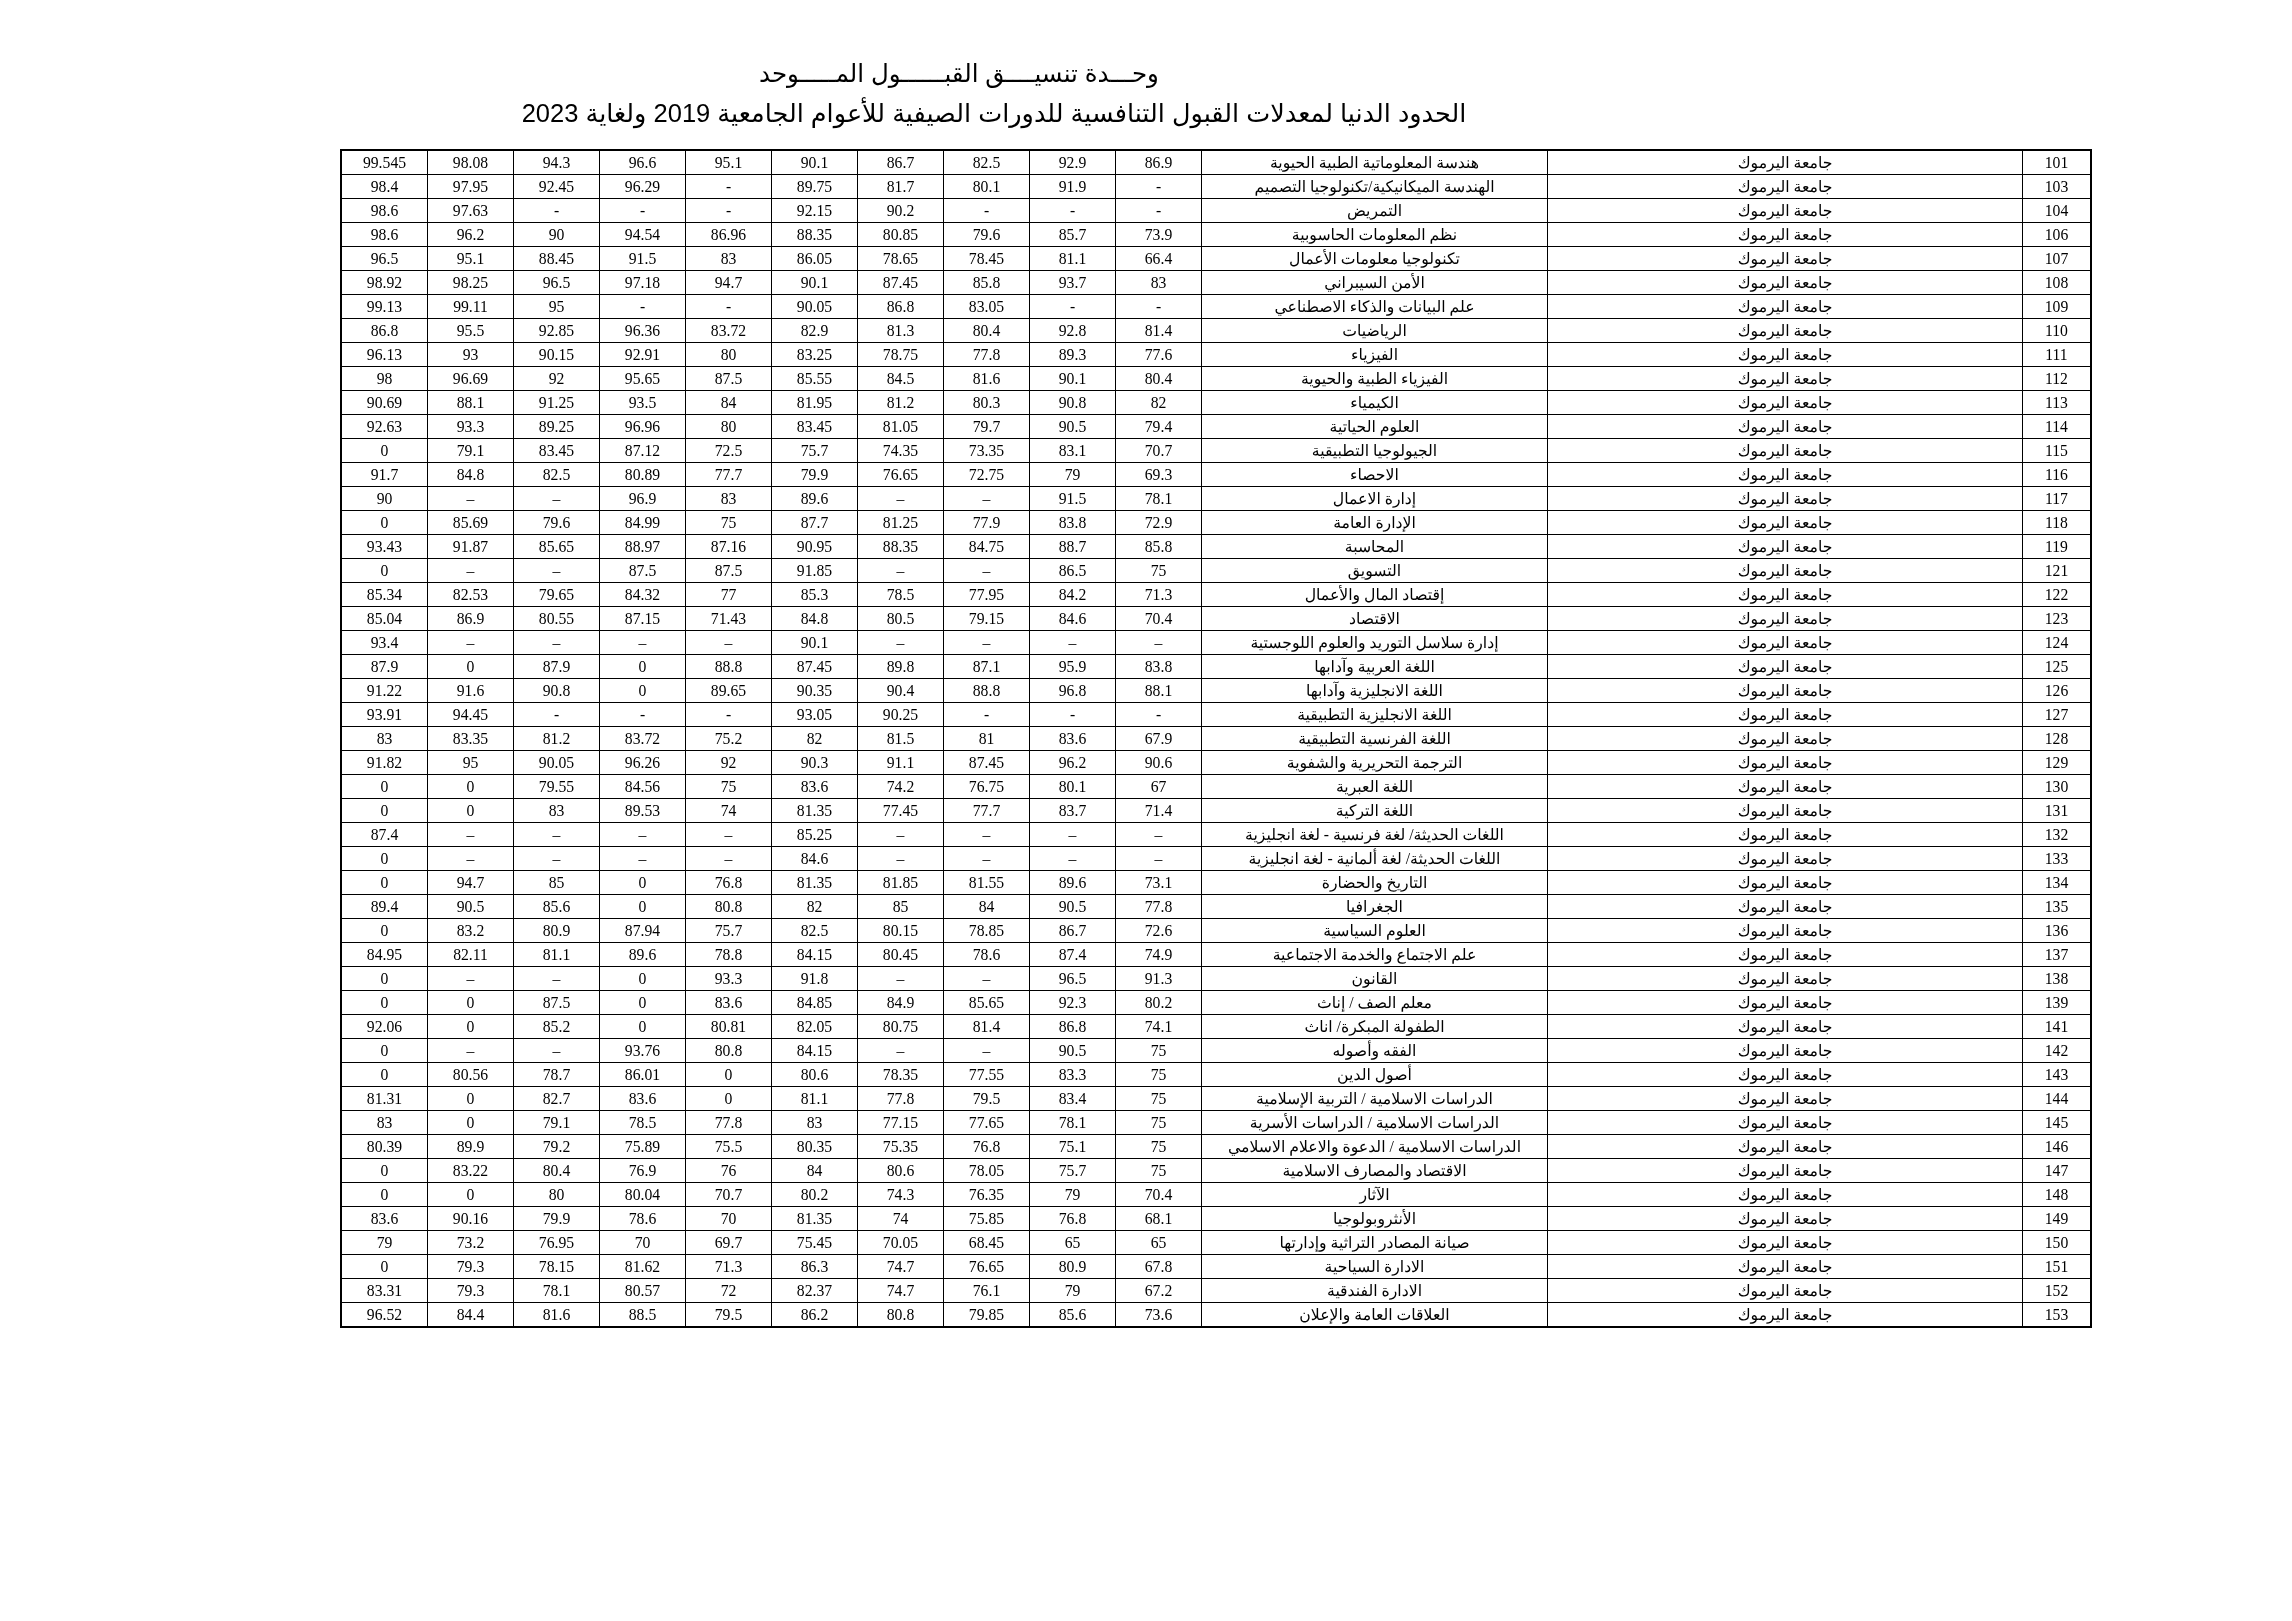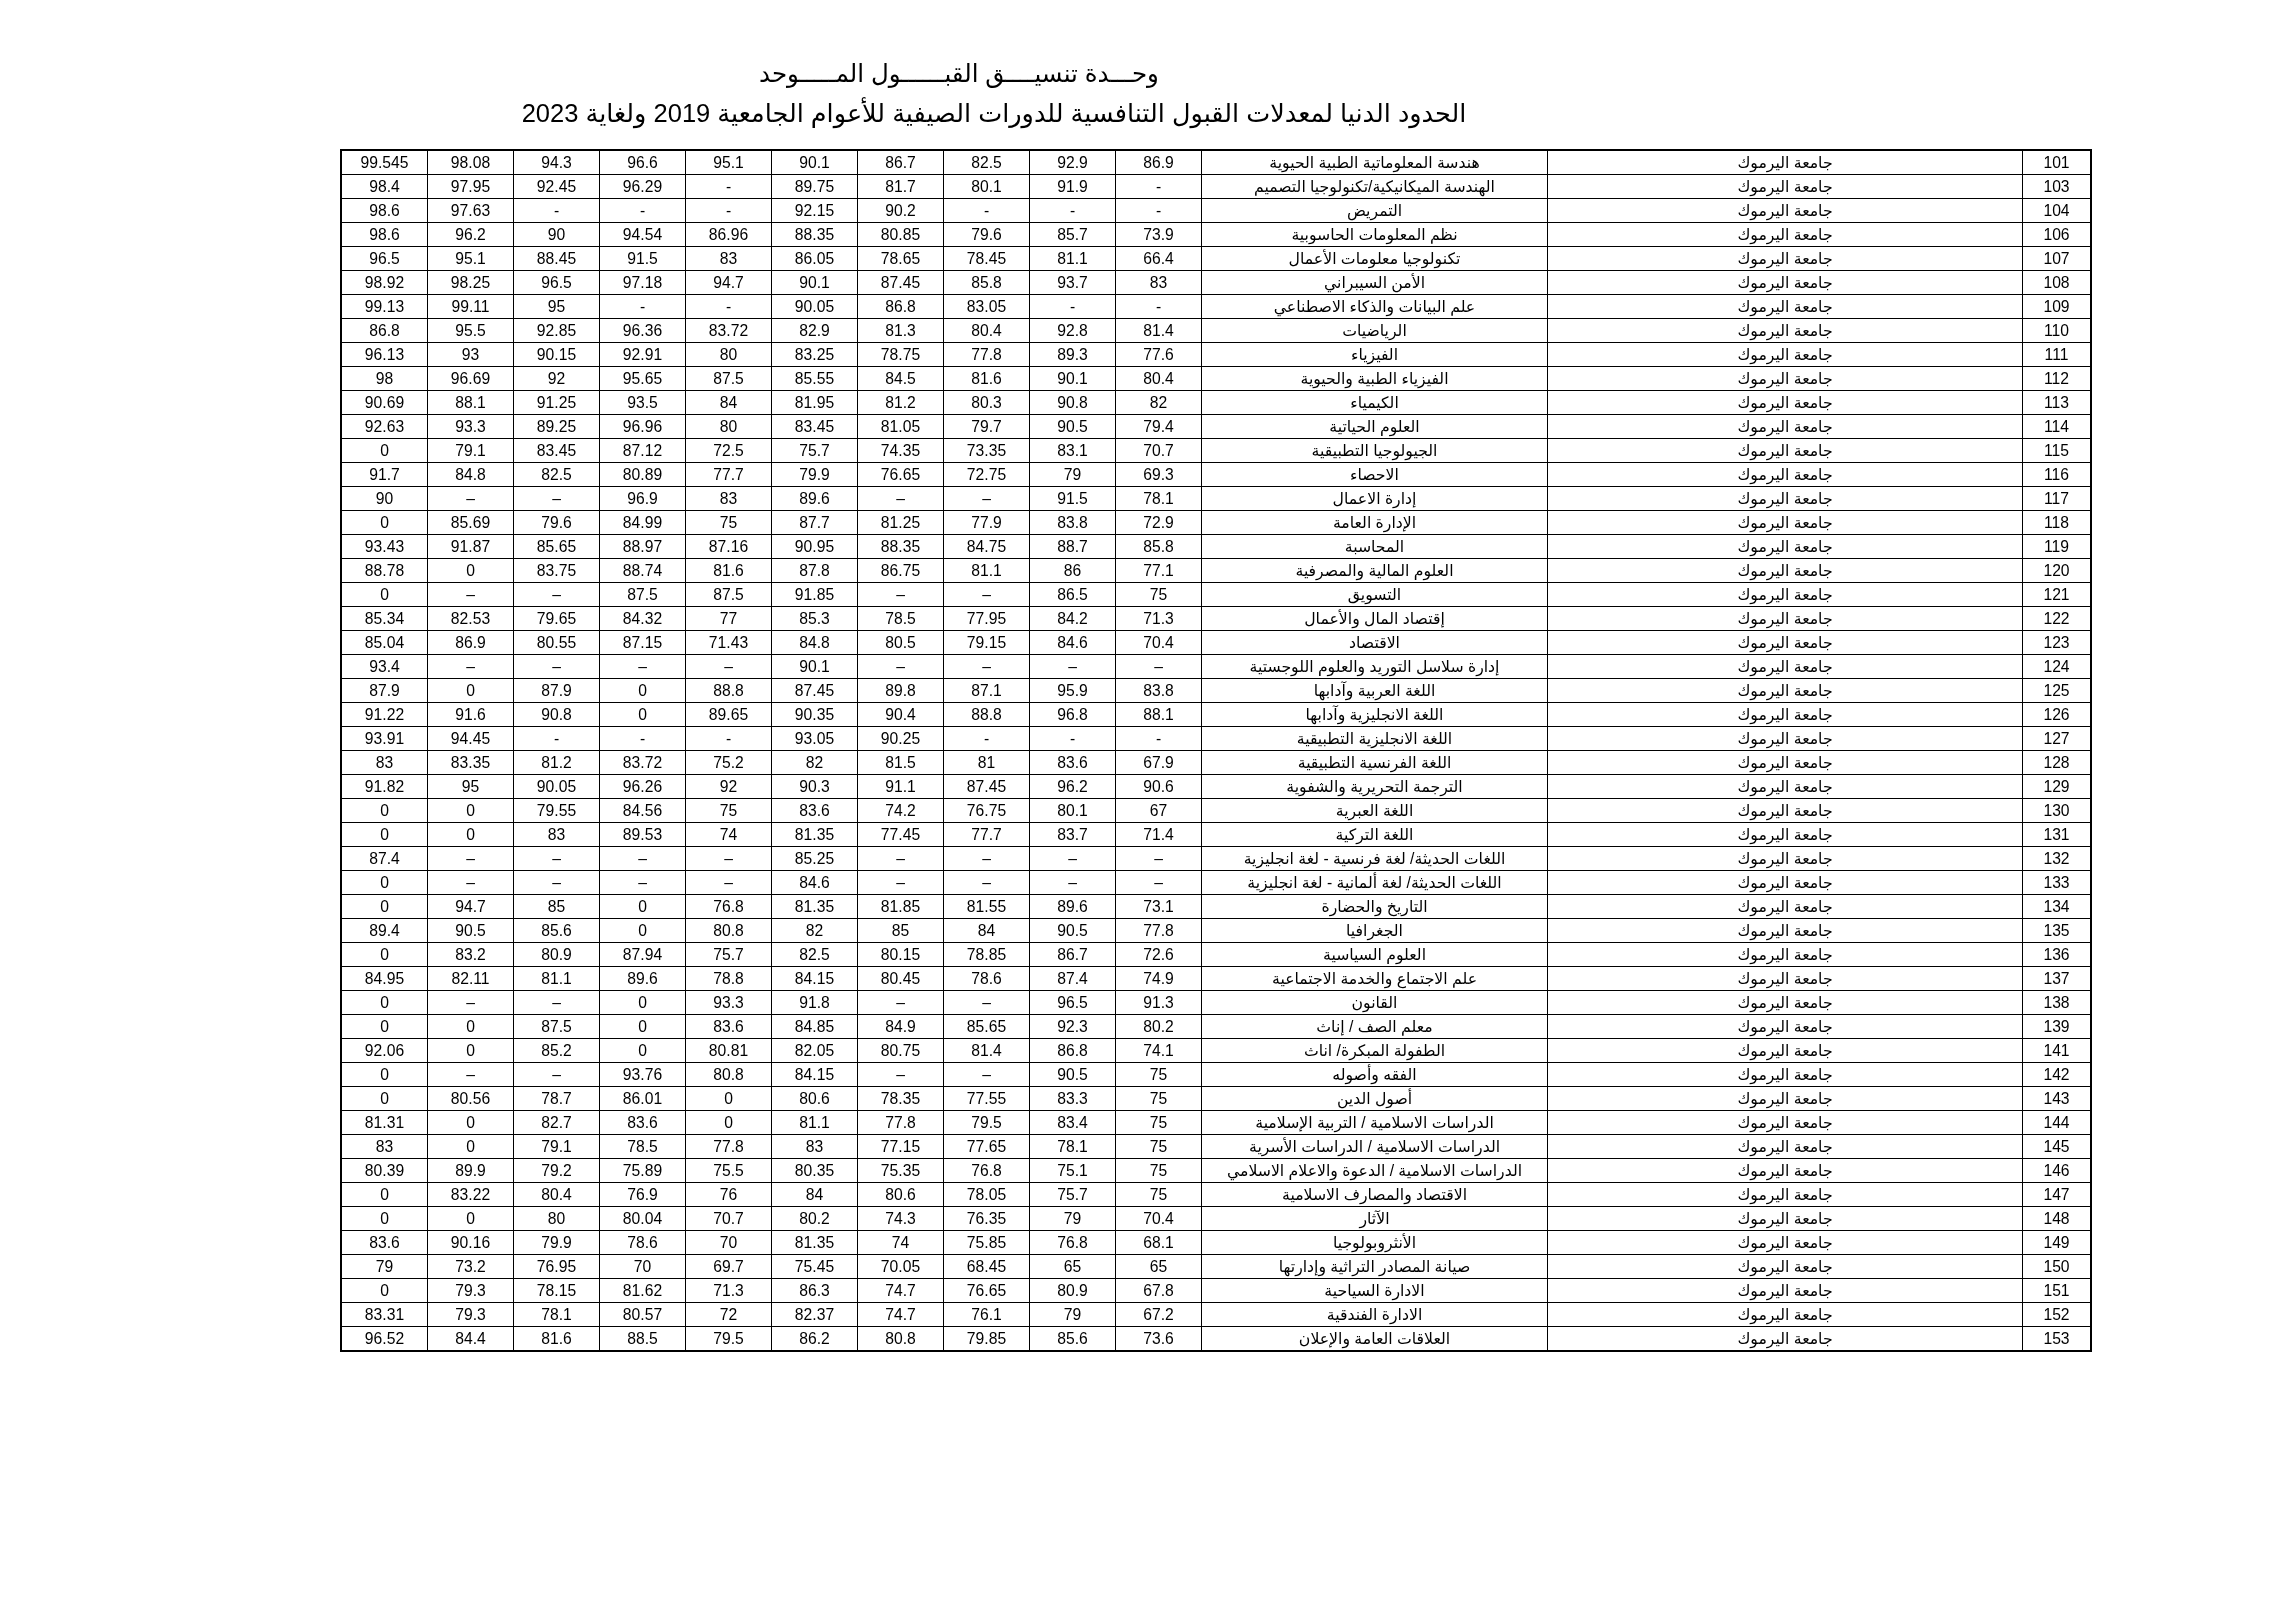--- a/index.html
+++ b/index.html
@@ -3,21 +3,21 @@
 <meta charset="utf-8">
 <style>
   html, body { margin: 0; padding: 0; background: #ffffff; }
   body { width: 2293px; height: 1621px; position: relative; overflow: hidden;
          font-family: "Liberation Sans", "DejaVu Sans", sans-serif; color: #000; }
   .title1 { position: absolute; top: 59px; left: 0; width: 1918px; text-align: center;
             font-size: 24.5px; direction: rtl; }
   .title2 { position: absolute; top: 98px; left: 0; width: 1988px; text-align: center;
             font-size: 25.5px; direction: rtl; }
   table.grid { position: absolute; left: 340px; top: 149px; border-collapse: collapse;
-               table-layout: fixed; width: 1735px; border: 2px solid #000; }
+               table-layout: fixed; width: 1735px; border: 2px solid #000; font-family: Liberation Serif, serif; }
   table.grid td { border: 1.5px solid #000; height: 23px; padding: 0; font-size: 15.7px;
                   text-align: center; white-space: nowrap; overflow: hidden; line-height: 21.6px; }
   td.num { width: 85px; }
   td.major { width: 345px; text-align: right; direction: rtl; padding-right: 2.9px; font-size: 14px; }
   td.uni { width: 474px; text-align: right; direction: rtl; padding-right: 2.9px; font-size: 14px; }
   td.idx { width: 67px; font-size: 16.7px; }
 </style>
 </head>
 <body>
 
@@ -275,35 +275,20 @@
         <td class="num">90.95</td>
         <td class="num">88.35</td>
         <td class="num">84.75</td>
         <td class="num">88.7</td>
         <td class="num">85.8</td>
         <td class="major">المحاسبة</td>
         <td class="uni">جامعة اليرموك</td>
         <td class="idx">119</td>
       </tr>
       <tr>
-        <td class="num">88.78</td>
-        <td class="num">0</td>
-        <td class="num">83.75</td>
-        <td class="num">88.74</td>
-        <td class="num">81.6</td>
-        <td class="num">87.8</td>
-        <td class="num">86.75</td>
-        <td class="num">81.1</td>
-        <td class="num">86</td>
-        <td class="num">77.1</td>
-        <td class="major">العلوم المالية والمصرفية</td>
-        <td class="uni">جامعة اليرموك</td>
-        <td class="idx">120</td>
-      </tr>
-      <tr>
         <td class="num">0</td>
         <td class="num">–</td>
         <td class="num">–</td>
         <td class="num">87.5</td>
         <td class="num">87.5</td>
         <td class="num">91.85</td>
         <td class="num">–</td>
         <td class="num">–</td>
         <td class="num">86.5</td>
         <td class="num">75</td>

